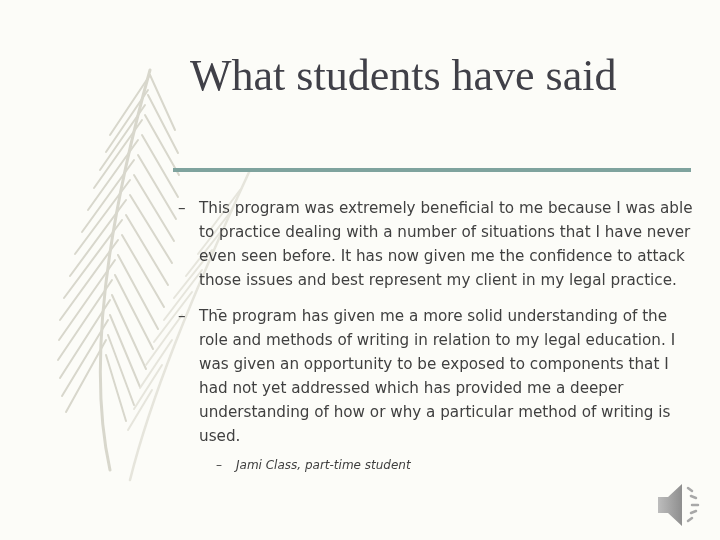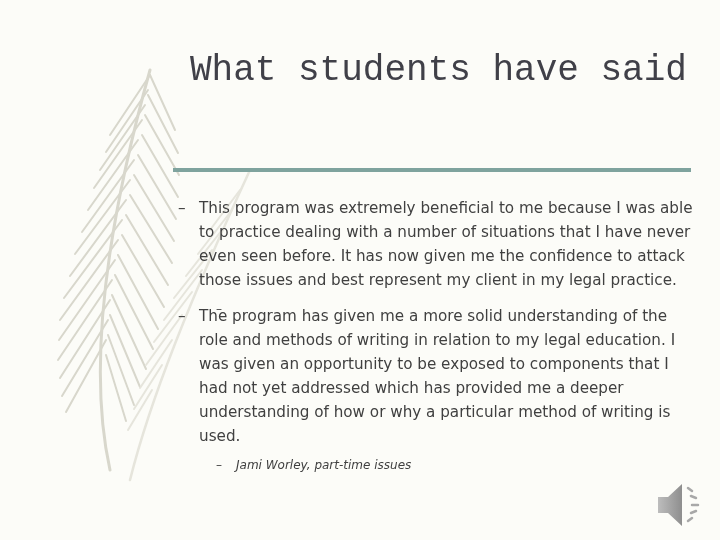--- a/index.html
+++ b/index.html
@@ -1,20 +1,20 @@
 <!DOCTYPE html>
 <html><head>
 <meta charset="utf-8">
 <style>
   html, body { margin:0; padding:0; }
   body { width:720px; height:540px; background:#fcfcf8; position:relative; overflow:hidden;
          font-family:"Liberation Sans", sans-serif; }
   .feather { position:absolute; left:0; top:0; width:260px; height:540px; }
-  .title { position:absolute; left:190px; top:50px; font-size:36px; color:#404048;
-           font-family:Liberation Mono, monospace; white-space:nowrap; }
+  .title { position:absolute; left:190px; top:50px; font-size:44px; color:#404048;
+           font-family:Liberation Serif, serif; white-space:nowrap; }
   .rule { position:absolute; left:173px; top:168px; width:518px; height:4px; background:#7fa39e; }
   .body { position:absolute; left:178px; top:196px; width:520px; color:#404040;
           font-family:"DejaVu Sans", sans-serif; }
   .item { position:relative; padding-left:21px; font-size:15.2px; line-height:24px; }
   .dash { position:absolute; left:0; top:0; }
   .attr { position:relative; padding-left:58px; font-style:italic; font-size:12px;
           line-height:18px; margin-top:8px; margin-bottom:12px; }
   .attr .adash { position:absolute; left:38px; top:0; font-style:normal; }
   .speaker { position:absolute; left:656px; top:480px; width:56px; height:50px; }
 </style>
@@ -82,21 +82,21 @@
   </div>
   <div class="attr">
     <span class="adash">–</span>
   </div>
   <div class="item">
     <span class="dash">–</span>
     <span>The program has given me a more solid understanding of the role and methods of writing in relation to my legal education. I was given an opportunity to be exposed to components that I had not yet addressed which has provided me a deeper understanding of how or why a particular method of writing is used.</span>
   </div>
   <div class="attr">
     <span class="adash">–</span>
-    <span>Jami Worley, part-time issues</span>
+    <span>Jami Class, part-time student</span>
   </div>
 </div>
 
 <svg class="speaker" viewBox="0 0 56 50">
   <defs>
     <linearGradient id="sg" x1="0" y1="0" x2="1" y2="0">
       <stop offset="0" stop-color="#bdbdbd"></stop>
         <stop offset="1" stop-color="#8e8e8e"></stop>
     </linearGradient>
   </defs>

